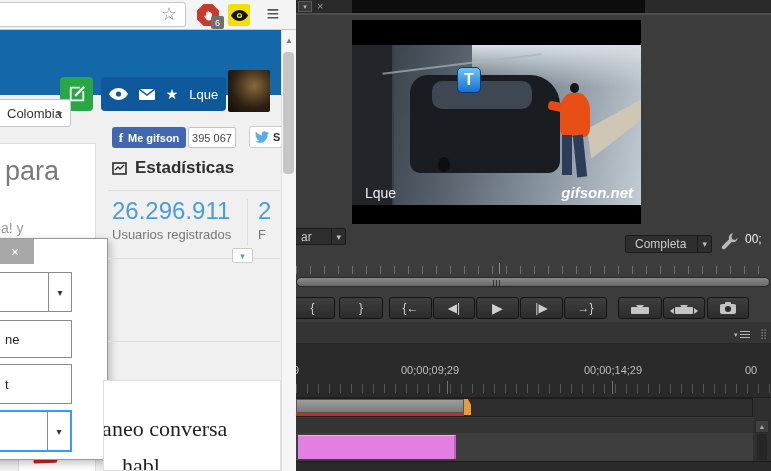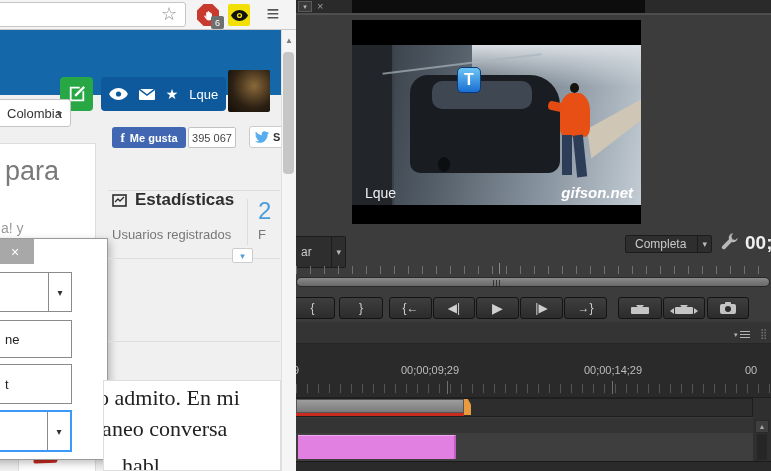--- a/index.html
+++ b/index.html
@@ -36,21 +36,21 @@
           display:flex;align-items:center;padding-left:34px;}
   .pselect .arrowzone{position:absolute;right:0;top:0;bottom:0;width:22px;border-left:1px solid #8a8a8a;
           display:flex;align-items:center;justify-content:center;color:#333;font-size:10px;}
   
   .fbbtn{left:112px;top:127px;width:74px;height:21px;background:#4267b2;border-radius:3px;color:#fff;
          font-size:11px;font-weight:bold;gap:5px;}
   .fbcount{left:188px;top:127px;width:48px;height:21px;background:#fff;border:1px solid #c2c2c2;border-radius:2px;
            font-size:11px;color:#444;}
   .twbtn{left:249px;top:126px;width:46px;height:22px;background:#fff;border:1px solid #ccc;border-radius:3px;
          font-size:11px;font-weight:bold;color:#333;gap:4px;justify-content:flex-start;padding-left:5px;}
-  .h2row{color:#2e2e2e;font-size:17px;font-weight:bold;display:flex;align-items:center;gap:8px;margin-top:32px;}
+  .h2row{color:#2e2e2e;font-size:17px;font-weight:bold;display:flex;align-items:center;gap:8px;}
   .divider{height:1px;background:#ddd;}
   .statval{color:#4b9cd8;font-size:24px;}
   .statlabel{color:#777;font-size:13px;}
   .chevbtn{left:232px;top:248px;width:21px;height:15px;background:#fff;border:1px solid #ccc;border-radius:2px;
            color:#4b9cd8;font-size:9px;}
   .sharelink{color:#4b9cd8;font-size:14px;}
   .sharetext{color:#888;font-size:14px;}
   .serif{font-family:"Liberation Serif",serif;font-size:22px;color:#222;white-space:nowrap;}
   
   .bscroll{left:281px;top:30px;width:15px;height:441px;background:#f5f5f5;border-left:1px solid #e0e0e0;}
@@ -67,21 +67,21 @@
   .footage{left:0;top:25px;width:289px;height:160px;overflow:hidden;
            background:linear-gradient(100deg,#2e333a 0%,#55606b 35%,#8b97a2 70%,#c3ccd4 100%);}
   .wm{color:#eee;font-size:14px;}
   .wmright{color:#fff;font-size:15px;font-weight:bold;font-style:italic;}
   .tlogo{left:105px;top:22px;width:24px;height:26px;border-radius:5px;color:#fff;font-weight:bold;font-size:16px;
          background:linear-gradient(#6cc6f4,#1a6ed2);border:1px solid #0a3a7a;}
   .ddark{background:#2e2e2e;border:1px solid #1c1c1c;border-radius:2px;color:#c9c9c9;font-size:12px;
          display:flex;align-items:center;}
   .ddark .car{margin-left:auto;border-left:1px solid #1c1c1c;padding:0 4px;font-size:9px;color:#bbb;height:100%;
               display:flex;align-items:center;}
-  .tc{color:#f0f0f0;font-size:19px;font-weight:bold;}
+  .tc{color:#f0f0f0;font-size:12px;font-weight:normal;}
   .miniruler{left:0;top:266px;width:475px;height:8px;
              background:repeating-linear-gradient(90deg,#6f6f6f 0 1px,transparent 1px 14px);}
   .scrub{left:0;top:277px;width:474px;height:10px;border:1px solid #282828;border-radius:5px;
          background:linear-gradient(#8a8a8a,#686868);}
   .tbtn{position:absolute;top:297px;height:22px;box-sizing:border-box;border:1px solid #141414;border-radius:3px;
         background:linear-gradient(#3e3e3e,#2c2c2c);color:#cfcfcf;font-size:12px;
         display:flex;align-items:center;justify-content:center;}
   .strip{left:0;top:322px;width:475px;height:22px;background:#343434;border-bottom:1px solid #262626;}
   .rulerarea{left:0;top:344px;width:475px;height:54px;background:#2a2a2a;border-bottom:1px solid #1f1f1f;}
   .rlabel{position:absolute;top:364px;color:#bdbdbd;font-size:11px;}
@@ -188,48 +188,48 @@
   </div>
   <div class="abs pfield" style="top:364px;height:40px;">
     <span>t</span>
   </div>
   <div class="abs pfield pselect" style="top:410px;height:42px;border:2px solid #3b99fc;">
     <span class="arrowzone" style="border-left:1px solid #8a8a8a;">▾</span>
   </div>
 
   <div class="abs fbbtn flexc">
     <span style="font-family:'Liberation Serif',serif;font-weight:bold;font-size:13px;">f</span>
-    <span>Me gusta</span>
+    <span>Me gifson</span>
   </div>
   <div class="abs fbcount flexc">395 067</div>
   <div class="abs twbtn" style="display:flex;align-items:center;">
     <svg width="14" height="12" viewBox="0 0 16 13">
         <path d="M16 1.5c-.6.3-1.2.5-1.9.6A3.3 3.3 0 0 0 15.5.3c-.6.4-1.4.7-2.1.8A3.3 3.3 0 0 0 7.7 4c0 .3 0 .5.1.8A9.3 9.3 0 0 1 1.1.6 3.3 3.3 0 0 0 2.1 5c-.5 0-1-.2-1.5-.4v.1c0 1.6 1.1 2.9 2.6 3.2-.5.2-1 .2-1.5.1.4 1.3 1.6 2.3 3.1 2.3A6.6 6.6 0 0 1 0 11.7 9.3 9.3 0 0 0 5 13.2c6 0 9.4-5 9.4-9.4v-.4c.6-.5 1.2-1.1 1.6-1.9z" fill="#55acee"></path>
       </svg>
     <span>S</span>
   </div>
 
   <div class="abs h2row" style="left:112px;top:158px;">
     <svg width="15" height="13" viewBox="0 0 15 13">
         <rect x="1" y="1" width="13" height="11" fill="none" stroke="#2e2e2e" stroke-width="1.6"></rect>
         <path d="M3 8l3-3 2 2 4-4" fill="none" stroke="#2e2e2e" stroke-width="1.3"></path>
       </svg>
     <span>Estadísticas</span>
   </div>
   <div class="abs divider" style="left:108px;top:190px;width:172px;"></div>
+  <div class="abs statval" style="left:112px;top:197px;">26.296.911</div>
   <div class="abs statlabel" style="left:112px;top:227px;">Usuarios registrados</div>
   <div class="abs" style="left:247px;top:199px;width:1px;height:46px;background:#ddd;"></div>
   <div class="abs statval" style="left:258px;top:197px;">2</div>
   <div class="abs statlabel" style="left:258px;top:227px;">F</div>
   <div class="abs divider" style="left:108px;top:258px;width:172px;"></div>
   <div class="abs chevbtn flexc">▾</div>
 
   <div class="abs divider" style="left:108px;top:341px;width:172px;"></div>
   <div class="abs card" style="left:103px;top:380px;width:178px;height:91px;overflow:hidden;">
-    <div class="abs serif" style="left:-6px;top:4px;">o admito. En mi</div>
     <div class="abs serif" style="left:-8px;top:35px;">laneo conversa</div>
     <div class="abs serif" style="left:18px;top:72px;">habl</div>
   </div>
 
   <div class="abs bscroll">
     <div class="scrollarrow" style="text-align:center;margin-top:6px;">▲</div>
   </div>
   <div class="abs bthumb"></div>
 
   <div class="abs editor">
@@ -255,21 +255,21 @@
           <div class="abs" style="left:12px;top:12px;width:30px;height:44px;background:#e74f15;border-radius:40% 40% 20% 20%;"></div>
           <div class="abs" style="left:14px;top:54px;width:10px;height:40px;background:#2e3d57;"></div>
           <div class="abs" style="left:27px;top:54px;width:10px;height:42px;background:#2e3d57;transform:rotate(-6deg);"></div>
         </div>
         <div class="abs tlogo flexc">T</div>
         <div class="abs wm" style="left:13px;top:140px;">Lque</div>
         <div class="abs wmright" style="right:8px;top:139px;">gifson.net</div>
       </div>
     </div>
 
-    <div class="abs ddark" style="left:-8px;top:236px;width:58px;height:32px;padding-left:12px;">
+    <div class="abs ddark" style="left:-8px;top:228px;width:58px;height:17px;padding-left:12px;">
       <span>ar</span>
       <span class="car">▾</span>
     </div>
     <div class="abs ddark" style="left:329px;top:235px;width:87px;height:18px;padding-left:9px;">
       <span>Completa</span>
       <span class="car">▾</span>
     </div>
     <div class="abs" style="left:424px;top:232px;">
       <svg width="19" height="19" viewBox="0 0 18 18">
           <path d="M12.5 1.2a4.3 4.3 0 0 0-4 5.7L2 13.4A1.9 1.9 0 0 0 4.7 16l6.4-6.5a4.3 4.3 0 0 0 5.6-4.1L14.5 7.6l-2.9-.8-.8-2.9 1.7-2.7z" fill="#b8b8b8"></path>

